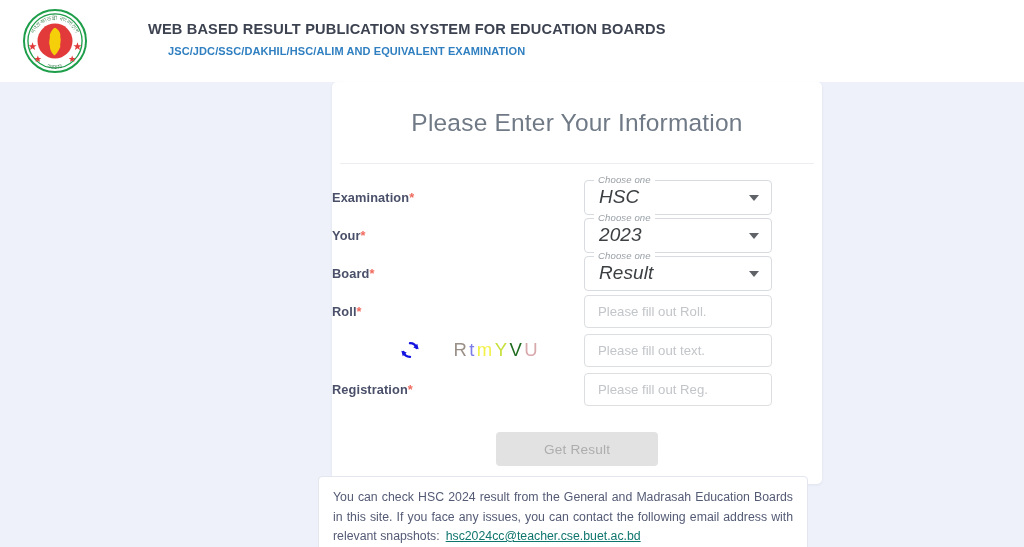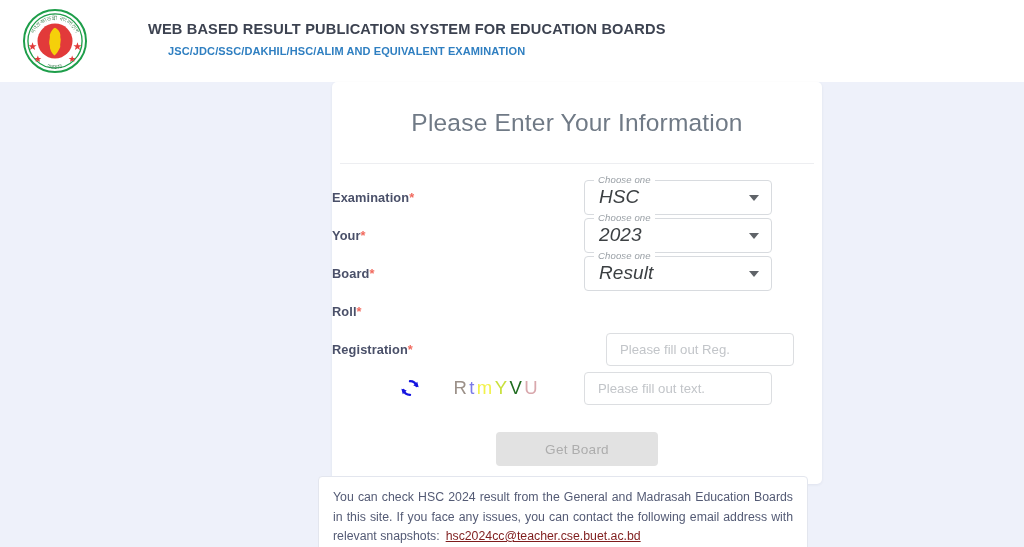--- a/index.html
+++ b/index.html
@@ -149,21 +149,21 @@
     background: #fff;
     padding: 0 13px;
     font-size: 13.2px;
     font-family: "Liberation Sans", sans-serif;
     color: #444;
     outline: none;
   }
   .tinput::placeholder { color: #c2c5c9; }
 
   .row-sel { height: 38px; }
-  .row-inp { height: 38px; gap: 22px; }
+  .row-inp { height: 38px; }
 
   
   .row-cap { height: 40px; }
   .cap-left {
     width: 252px;
     padding-left: 67px;
     display: flex;
     align-items: center;
   }
   .refresh {
@@ -208,21 +208,21 @@
     background: #ffffff;
     border: 1px solid #e3e6ee;
     border-radius: 4px;
     padding: 11px 14px 12px 14px;
     font-size: 12.3px;
     line-height: 19.5px;
     color: #545b75;
     text-align: justify;
   }
   .note a {
-    color: #7f1d1d;
+    color: #0f766e;
     text-decoration: underline;
     padding-left: 6px;
   }
 </style>
 </head>
 <body>
 
 <div id="page">
 
   <div class="header">
@@ -288,46 +288,49 @@
           <div class="msel">
             <span class="notch">Choose one</span>
             <span class="val">Result</span>
             <span class="arrow"></span>
           </div>
         </div>
       </div>
 
       <div class="row row-inp">
         <div class="row-lab"><span>Roll</span><span class="req">*</span></div>
-      </div>
-
-      <div class="row row-inp">
-        <div class="row-lab"><span>Registration</span><span class="req">*</span></div>
-        <div class="ctrl">
-          <input class="tinput" type="text" placeholder="Please fill out Reg." style="">
+        <div class="ctrl">
+          <input class="tinput" type="text" placeholder="Please fill out Roll." style="">
         </div>
       </div>
 
       <div class="row row-cap">
         <div class="cap-left">
           <svg class="refresh" viewBox="0 0 24 24">
             <path d="M12 4.5 A7.5 7.5 0 0 1 19.2 9.8" fill="none" stroke="#1414e0" stroke-width="2.6" stroke-linecap="round"></path>
             <polygon points="19.9,5.2 21.4,11.2 15.6,9.4" fill="#1414e0"></polygon>
             <path d="M12 19.5 A7.5 7.5 0 0 1 4.8 14.2" fill="none" stroke="#1414e0" stroke-width="2.6" stroke-linecap="round"></path>
             <polygon points="4.1,18.8 2.6,12.8 8.4,14.6" fill="#1414e0"></polygon>
           </svg>
           <div class="captext"><span style="color: rgb(155, 144, 136);">R</span><span style="color: rgb(122, 122, 232);">t</span><span style="color: rgb(242, 242, 74);">m</span><span style="color: rgb(200, 224, 60);">Y</span><span style="color: rgb(31, 107, 31);">V</span><span style="color: rgb(217, 168, 173);">U</span></div>
         </div>
         <div class="ctrl">
           <input class="tinput" type="text" placeholder="Please fill out text." style="">
         </div>
       </div>
 
+      <div class="row row-inp">
+        <div class="row-lab"><span>Registration</span><span class="req">*</span></div>
+        <div class="ctrl">
+          <input class="tinput" type="text" placeholder="Please fill out Reg." style="">
+        </div>
+      </div>
+
       <div class="btn-wrap">
-        <button class="btn" disabled="">Get Board</button>
+        <button class="btn" disabled="">Get Result</button>
       </div>
     </div>
   </div>
 
   <div class="note">
     <span>You can check HSC 2024 result from the General and Madrasah Education Boards in this site. If you face any issues, you can contact the following email address with relevant snapshots:</span><a href="#">hsc2024cc@teacher.cse.buet.ac.bd</a>
   </div>
 
 </div>
 

